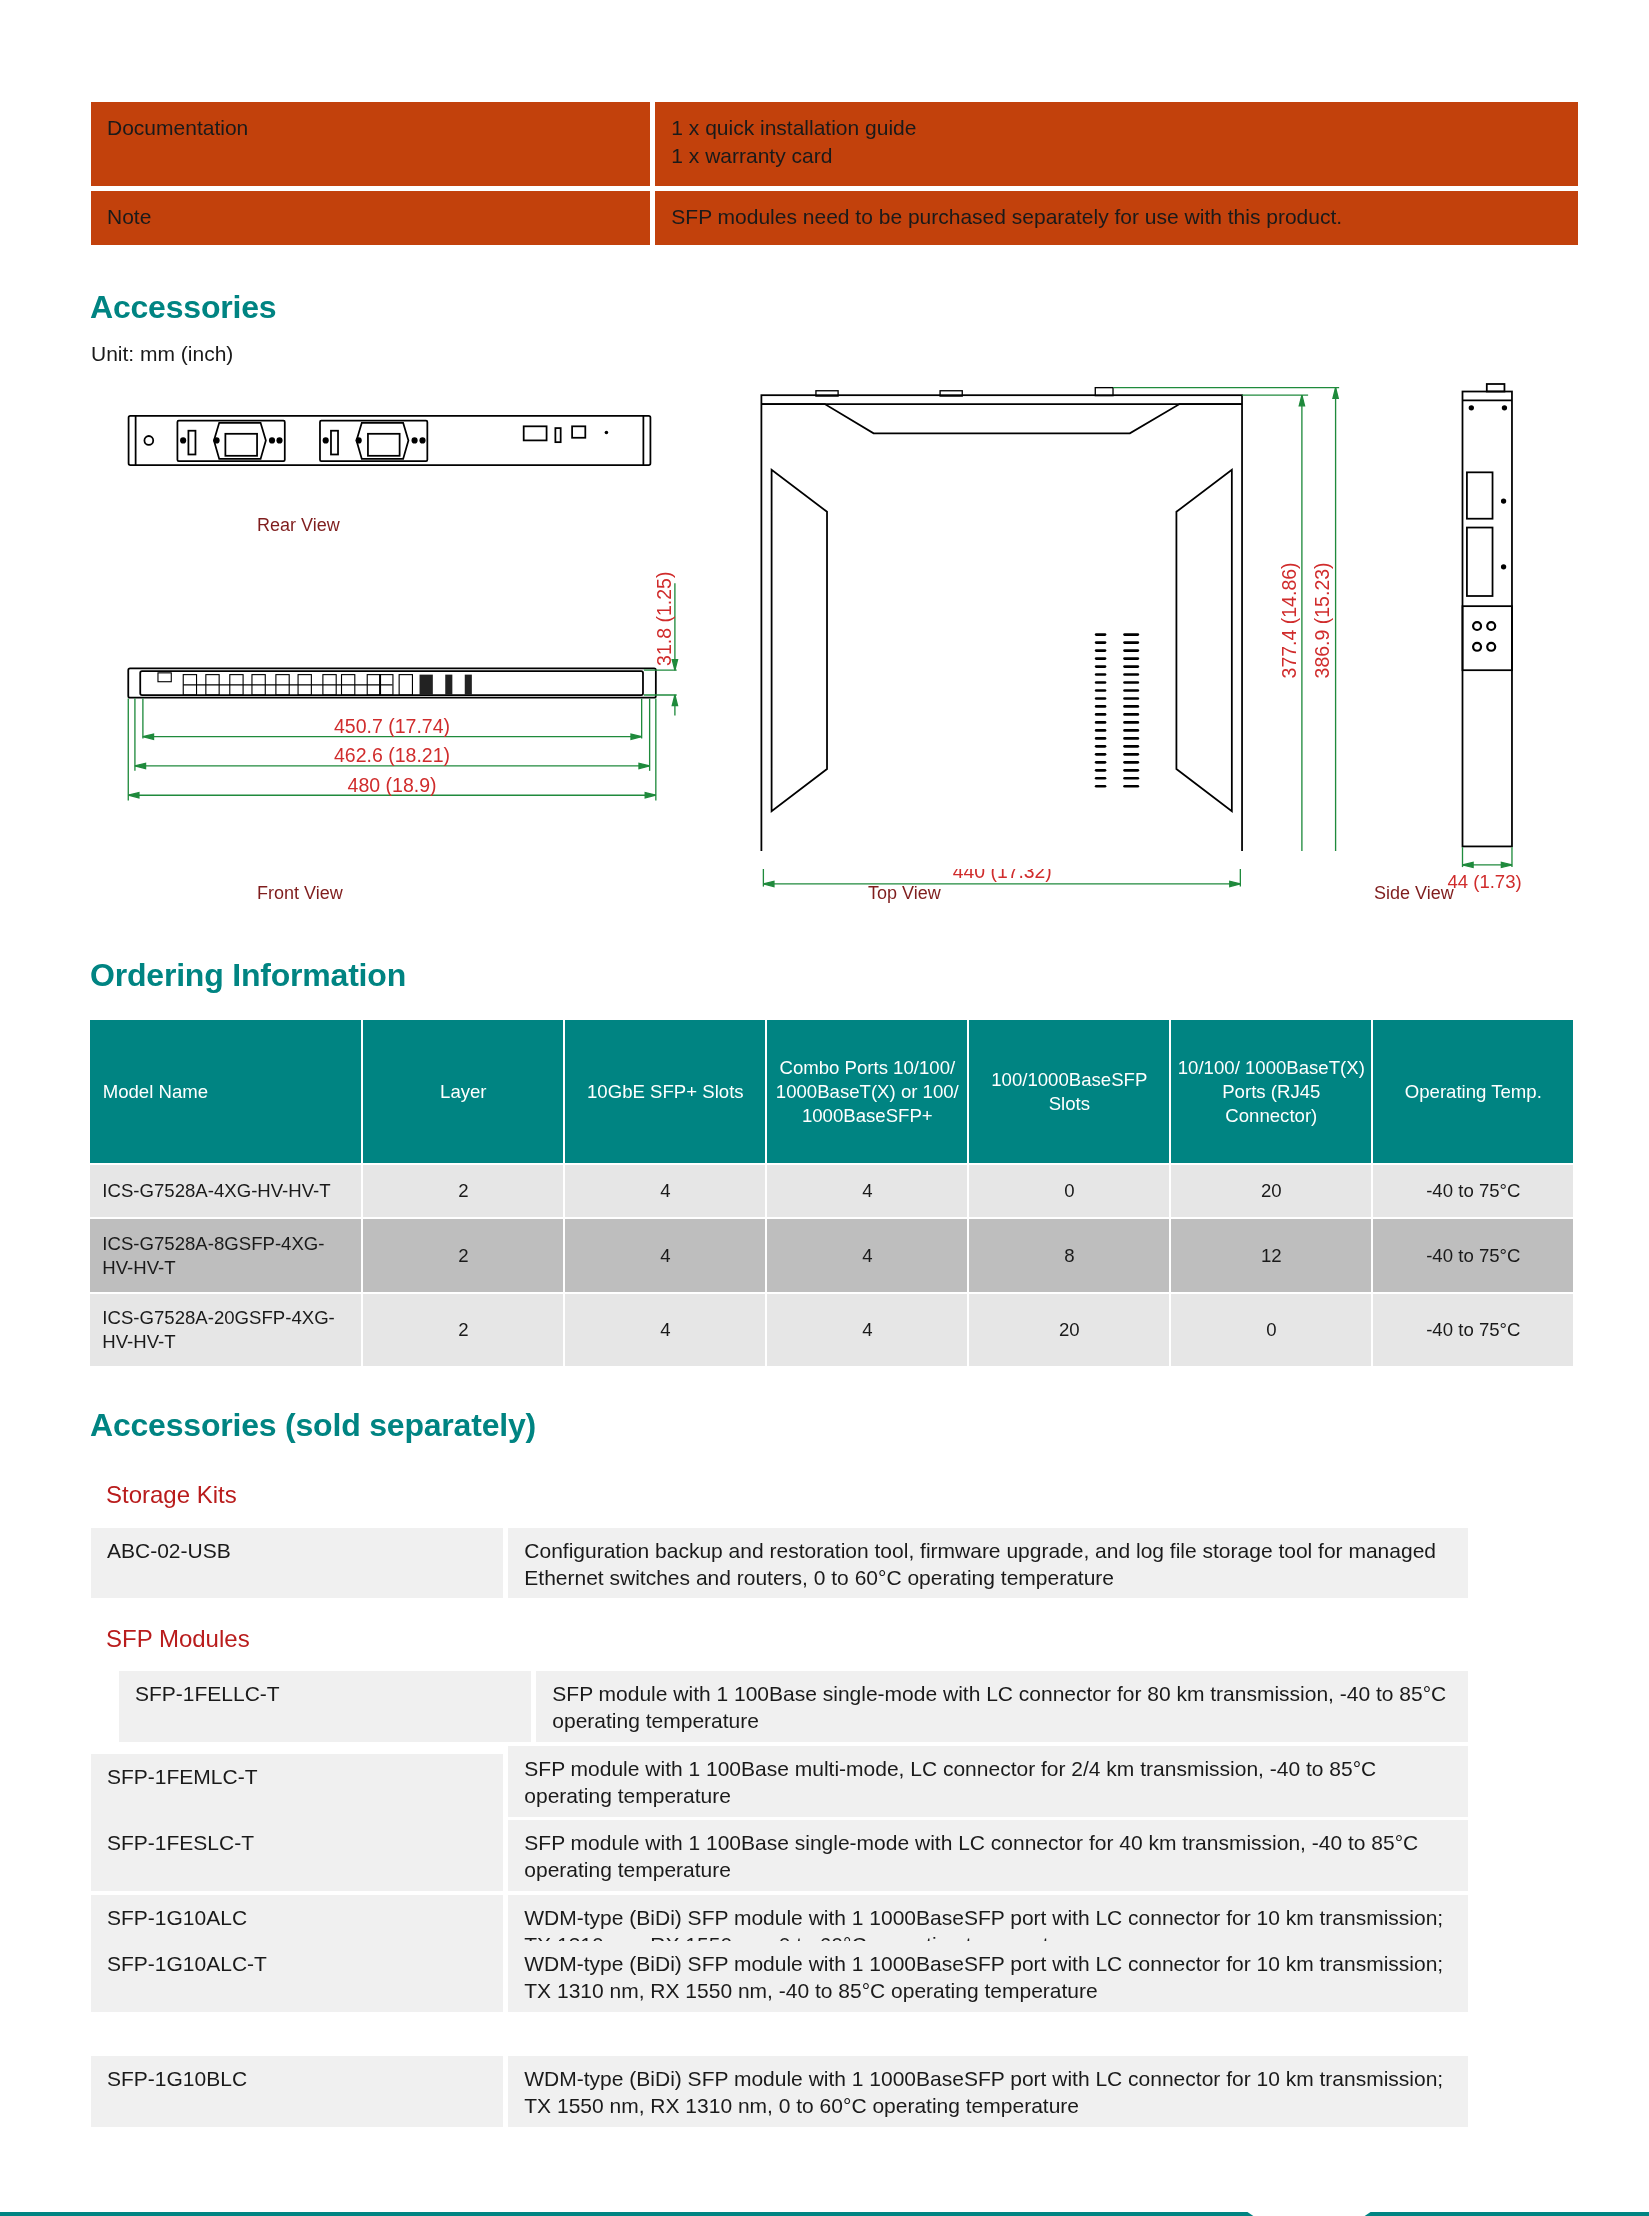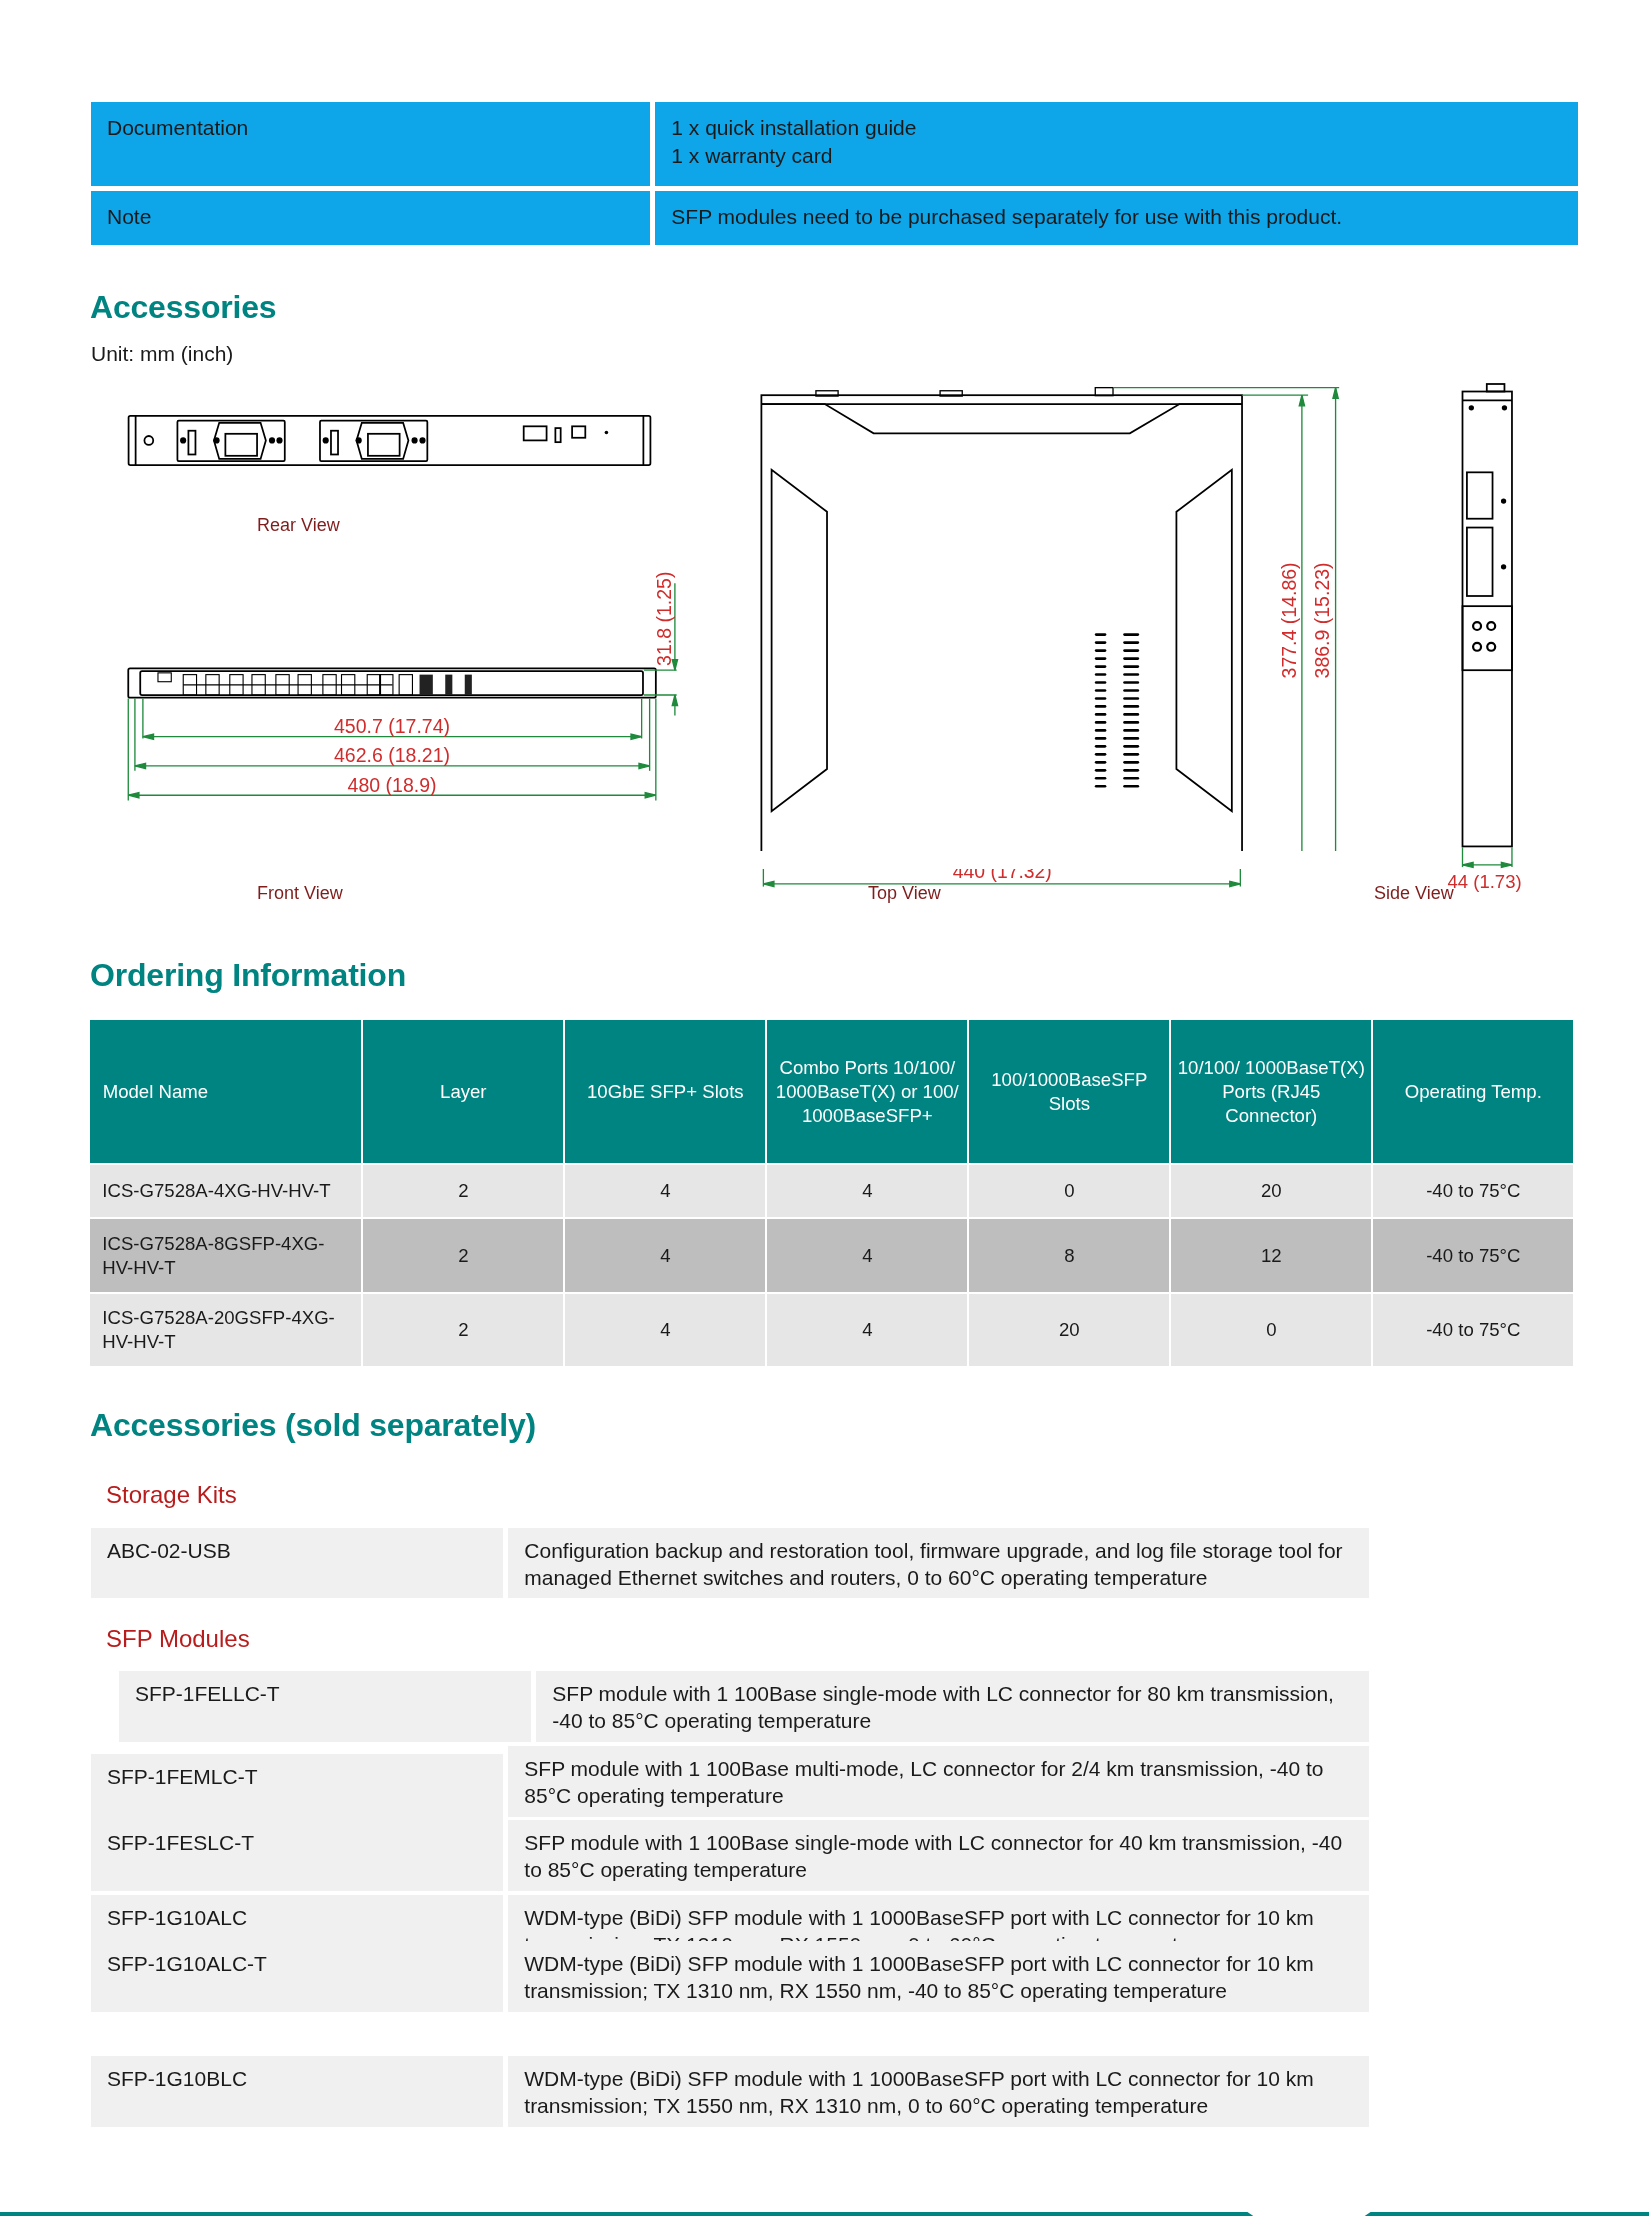--- a/index.html
+++ b/index.html
@@ -1,36 +1,36 @@
 <!DOCTYPE html>
 <html style="font-size:7px"><head>
 <meta charset="utf-8">
 <style>
   * { box-sizing: border-box; margin: 0; padding: 0; }
   body { width: 1649px; height: 2332px; background: #ffffff; position: relative; overflow: hidden;
          font-family: "Liberation Sans", sans-serif; color: #1a1a1a; }
   .abs { position: absolute; }
   .kv { position: absolute; left: 91px; width: 1487px; display: flex; gap: 5.3px; }
-  .kv .k, .kv .v { background: #0ea5e9; font-size: 21px; line-height: 27.5px; padding: 12.4px 16px; }
+  .kv .k, .kv .v { background: #c2410c; font-size: 21px; line-height: 27.5px; padding: 12.4px 16px; }
   .kv .k { width: 559px; }
   .kv .v { flex: 1; }
   .h2 { position: absolute; left: 90px; font-size: 32px; font-weight: bold; color: #008482; letter-spacing: -0.2px; }
   .unit { position: absolute; left: 91px; top: 342px; font-size: 21px; color: #1a1a1a; }
   .caption { position: absolute; font-size: 18px; color: #7f1d1d; text-align: left; }
   .dim { fill: #d02c2c; font-family: "Liberation Sans", sans-serif; }
   table.order { position: absolute; left: 91px; top: 1018px; width: 1487px; border-collapse: separate; border-spacing: 2.7px 2.7px; margin-left: -2.7px; }
   table.order th { background: #008482; color: #ffffff; font-weight: normal; font-size: 18.6px; line-height: 24px; text-align: center; vertical-align: middle; height: 143px; padding: 0 6.2px; }
   table.order th.first { text-align: left; padding-left: 12.4px; }
   table.order td { font-size: 18.6px; line-height: 24px; text-align: center; vertical-align: middle; padding: 0 6.2px; }
   table.order td.first { text-align: left; padding-left: 12px; }
   table.order tr.r1 td { background: #e6e6e6; height: 52px; }
   table.order tr.r2 td { background: #bebebe; height: 73px; }
   table.order tr.r3 td { background: #e6e6e6; height: 72px; }
   .cat { position: absolute; left: 106px; font-size: 24px; color: #b91c1c; }
-  .acc { position: absolute; left: 91px; width: 1278px; display: flex; gap: 5.3px; }
+  .acc { position: absolute; left: 91px; width: 1377px; display: flex; gap: 5.3px; }
   .acc .k, .acc .v { background: #f0f0f0; font-size: 21px; line-height: 27.5px; padding: 8.9px 16px; }
   .acc .k { width: 412px; }
   .acc .v { flex: 1; }
   .footer { position: absolute; left: 0; top: 2212px; width: 1649px; height: 121px; background: #008482; }
   .footer .notch { position: absolute; left: 1246px; top: -0.9px; width: 0; height: 0;
      border-left: 63px solid transparent; border-right: 63px solid transparent; border-top: 43px solid #ffffff; }
 </style>
 </head>
 <body>
 

